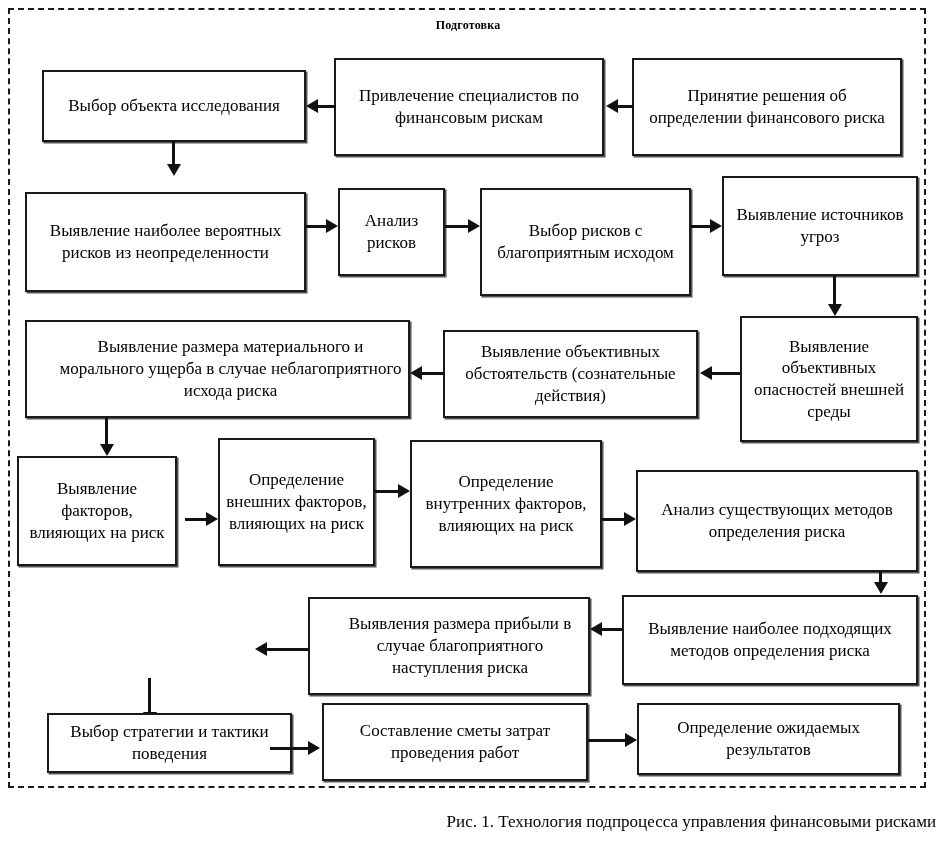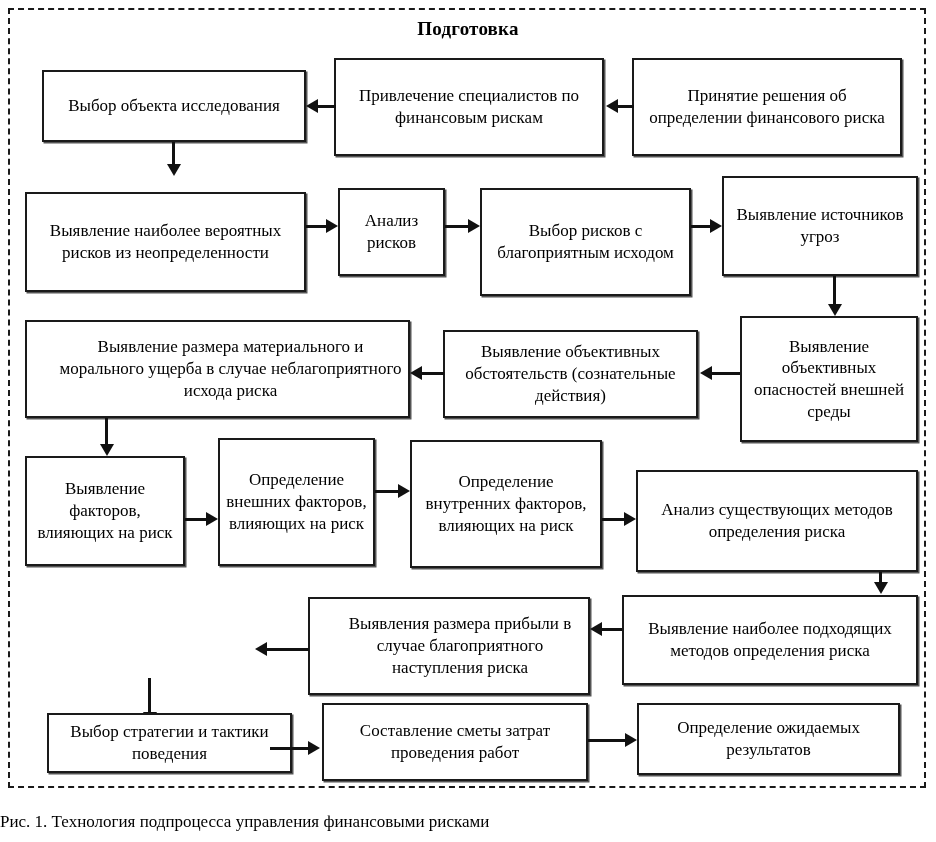--- a/index.html
+++ b/index.html
@@ -27,21 +27,21 @@
     border: 2px dashed #1a1a1a;
     box-sizing: border-box;
   }
   .section-title {
     position: absolute;
     left: 0;
     top: 18px;
     width: 936px;
     text-align: center;
     font-weight: bold;
-    font-size: 19px;
+    font-size: 12px;
     letter-spacing: 0.2px;
   }
   .node {
     position: absolute;
     box-sizing: border-box;
     border: 2px solid #1a1a1a;
     background: #ffffff;
     display: flex;
     align-items: center;
     justify-content: center;
@@ -50,21 +50,21 @@
     line-height: 1.28;
     padding: 2px 6px;
     box-shadow: 1.5px 1.5px 0 0 #555;
   }
   .node span { display: block; width: 100%; }
   .caption {
     position: absolute;
     left: 0;
     top: 812px;
     width: 936px;
-    text-align: left;
+    text-align: right;
     font-size: 17px;
   }
   
   .hline, .vline {
     position: absolute;
     background: #111;
   }
   .hline { height: 3px; }
   .vline { width: 3px; }
   .arrow {
@@ -159,21 +159,21 @@
 
   <div class="hline" style="left:712px; top:372px; width:28px;"></div>
   <div class="arrow left" style="left:700px; top:366px;"></div>
 
   <div class="hline" style="left:422px; top:372px; width:22px;"></div>
   <div class="arrow left" style="left:410px; top:366px;"></div>
 
   <div class="vline" style="left:105px; top:418px; height:28px;"></div>
   <div class="arrow down" style="left:100px; top:444px;"></div>
 
-  <div class="node" style="left:25px; top:456px; width:160px; height:110px;">
+  <div class="node" style="left:17px; top:456px; width:160px; height:110px;">
     <span>Выявление факторов, влияющих на риск</span>
   </div>
 
   <div class="node" style="left:218px; top:438px; width:157px; height:128px;">
     <span>Определение внешних факторов, влияющих на риск</span>
   </div>
 
   <div class="node" style="left:410px; top:440px; width:192px; height:128px;">
     <span>Определение внутренних факторов, влияющих на риск</span>
   </div>

